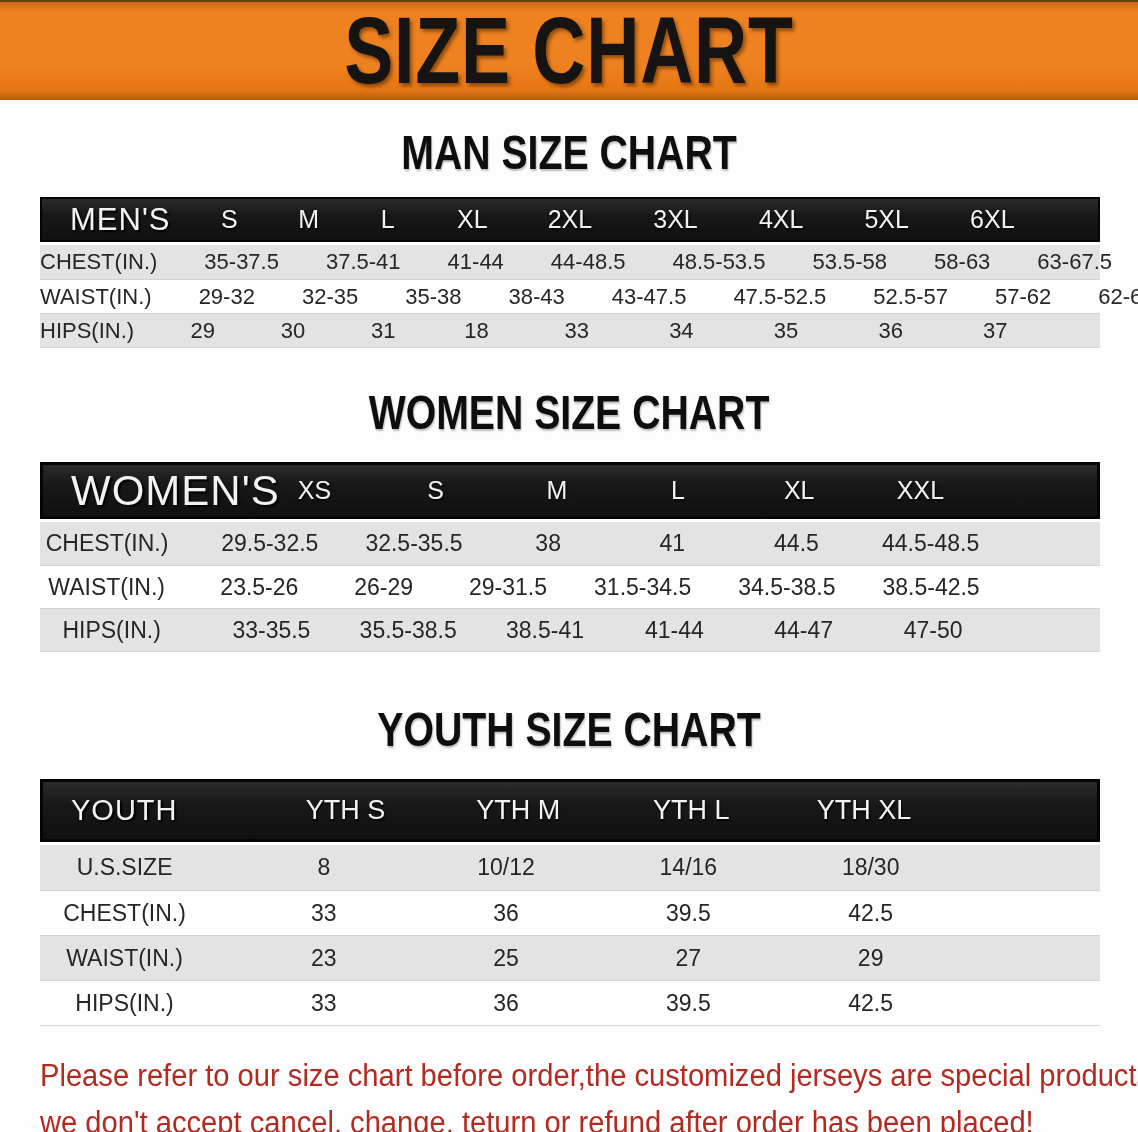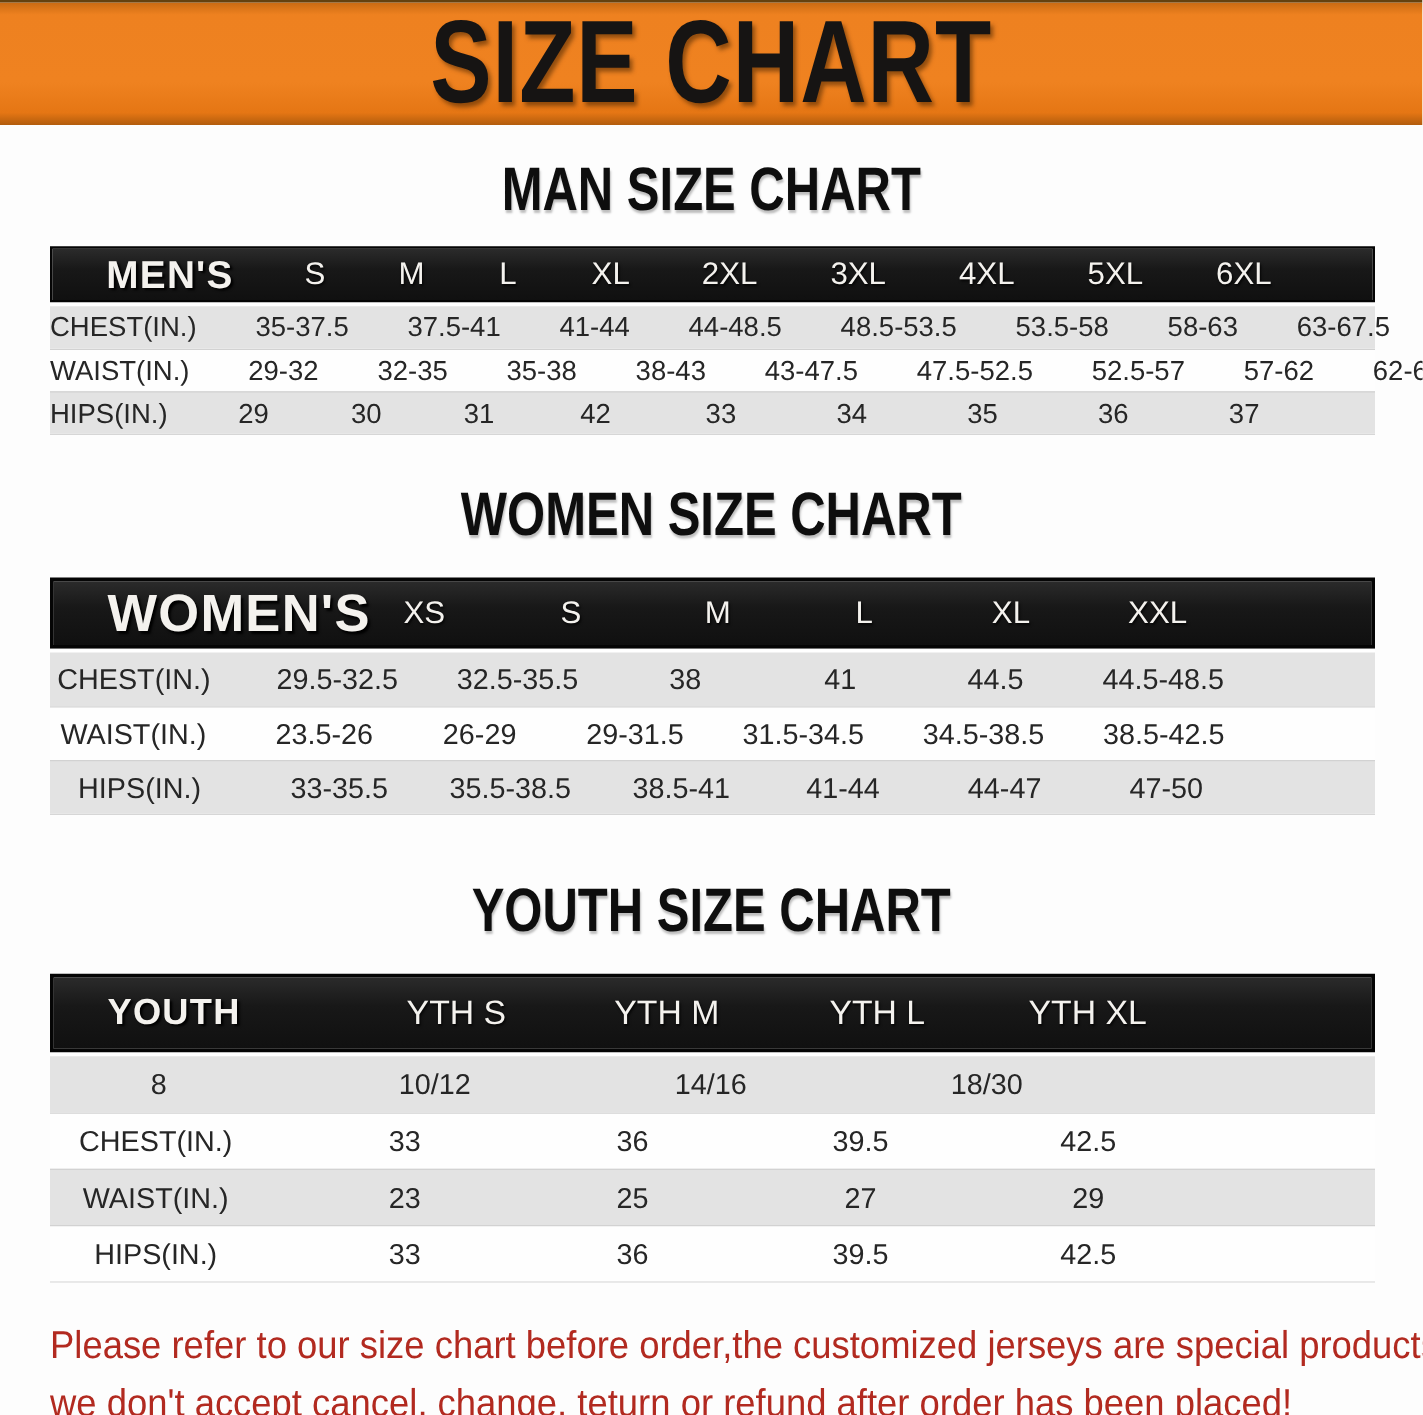--- a/index.html
+++ b/index.html
@@ -58,24 +58,23 @@
   .tbody{border-bottom:1px solid #d6d6d6;}
   .trow{display:flex;align-items:center;background:#fefefe;gap:47px;}
   .trow:nth-child(odd){background:#e3e3e3;}
   .trow + .trow{border-top:1px solid #d2d2d2;}
   .table-men   .trow{height:34px;}
   .table-women .trow{height:43px;}
   .table-youth .trow{height:45px;}
 
   .cell{display:flex;align-items:center;justify-content:center;overflow:visible;white-space:nowrap;}
   .corner{
-    justify-content:flex-start;padding-left:16px;
-    font-weight:700;letter-spacing:1px;
+    justify-content:flex-start;padding-left:28px;
+    font-weight:400;letter-spacing:1px;
     text-shadow:2px 2px 2px #000;
-    margin-left:27px;
   }
   .table-men .corner{font-size:31px;}
   .table-women .corner{font-size:42px;}
   .table-youth .corner{font-size:29px;}
   .size{font-weight:400;text-shadow:1px 2px 2px rgba(0,0,0,.8);}
   .table-men .size{font-size:25px;}
   .table-women .size{font-size:25px;}
   .table-youth .size{font-size:27px;}
   .rowlabel,.val{color:#262626;}
   .table-men .rowlabel,.table-men .val{font-size:22px;}
@@ -157,21 +156,21 @@
           <div class="cell c7 val">52.5-57</div>
           <div class="cell c8 val">57-62</div>
           <div class="cell c9 val">62-66.5</div>
           <div class="cell cf"></div>
         </div>
         <div class="trow">
           <div class="cell c0 rowlabel">HIPS(IN.)</div>
           <div class="cell c1 val">29</div>
           <div class="cell c2 val">30</div>
           <div class="cell c3 val">31</div>
-          <div class="cell c4 val">42</div>
+          <div class="cell c4 val">18</div>
           <div class="cell c5 val">33</div>
           <div class="cell c6 val">34</div>
           <div class="cell c7 val">35</div>
           <div class="cell c8 val">36</div>
           <div class="cell c9 val">37</div>
           <div class="cell cf"></div>
         </div>
       </div>
     </div>
 </section>
@@ -232,20 +231,21 @@
         <div class="cell c0 corner">YOUTH</div>
         <div class="cell c1 size">YTH S</div>
         <div class="cell c2 size">YTH M</div>
         <div class="cell c3 size">YTH L</div>
         <div class="cell c4 size">YTH XL</div>
         <div class="cell cf"></div>
       </div>
       <div class="tgap"></div>
       <div class="tbody">
         <div class="trow">
+          <div class="cell c0 rowlabel">U.S.SIZE</div>
           <div class="cell c1 val">8</div>
           <div class="cell c2 val">10/12</div>
           <div class="cell c3 val">14/16</div>
           <div class="cell c4 val">18/30</div>
           <div class="cell cf"></div>
         </div>
         <div class="trow">
           <div class="cell c0 rowlabel">CHEST(IN.)</div>
           <div class="cell c1 val">33</div>
           <div class="cell c2 val">36</div>

